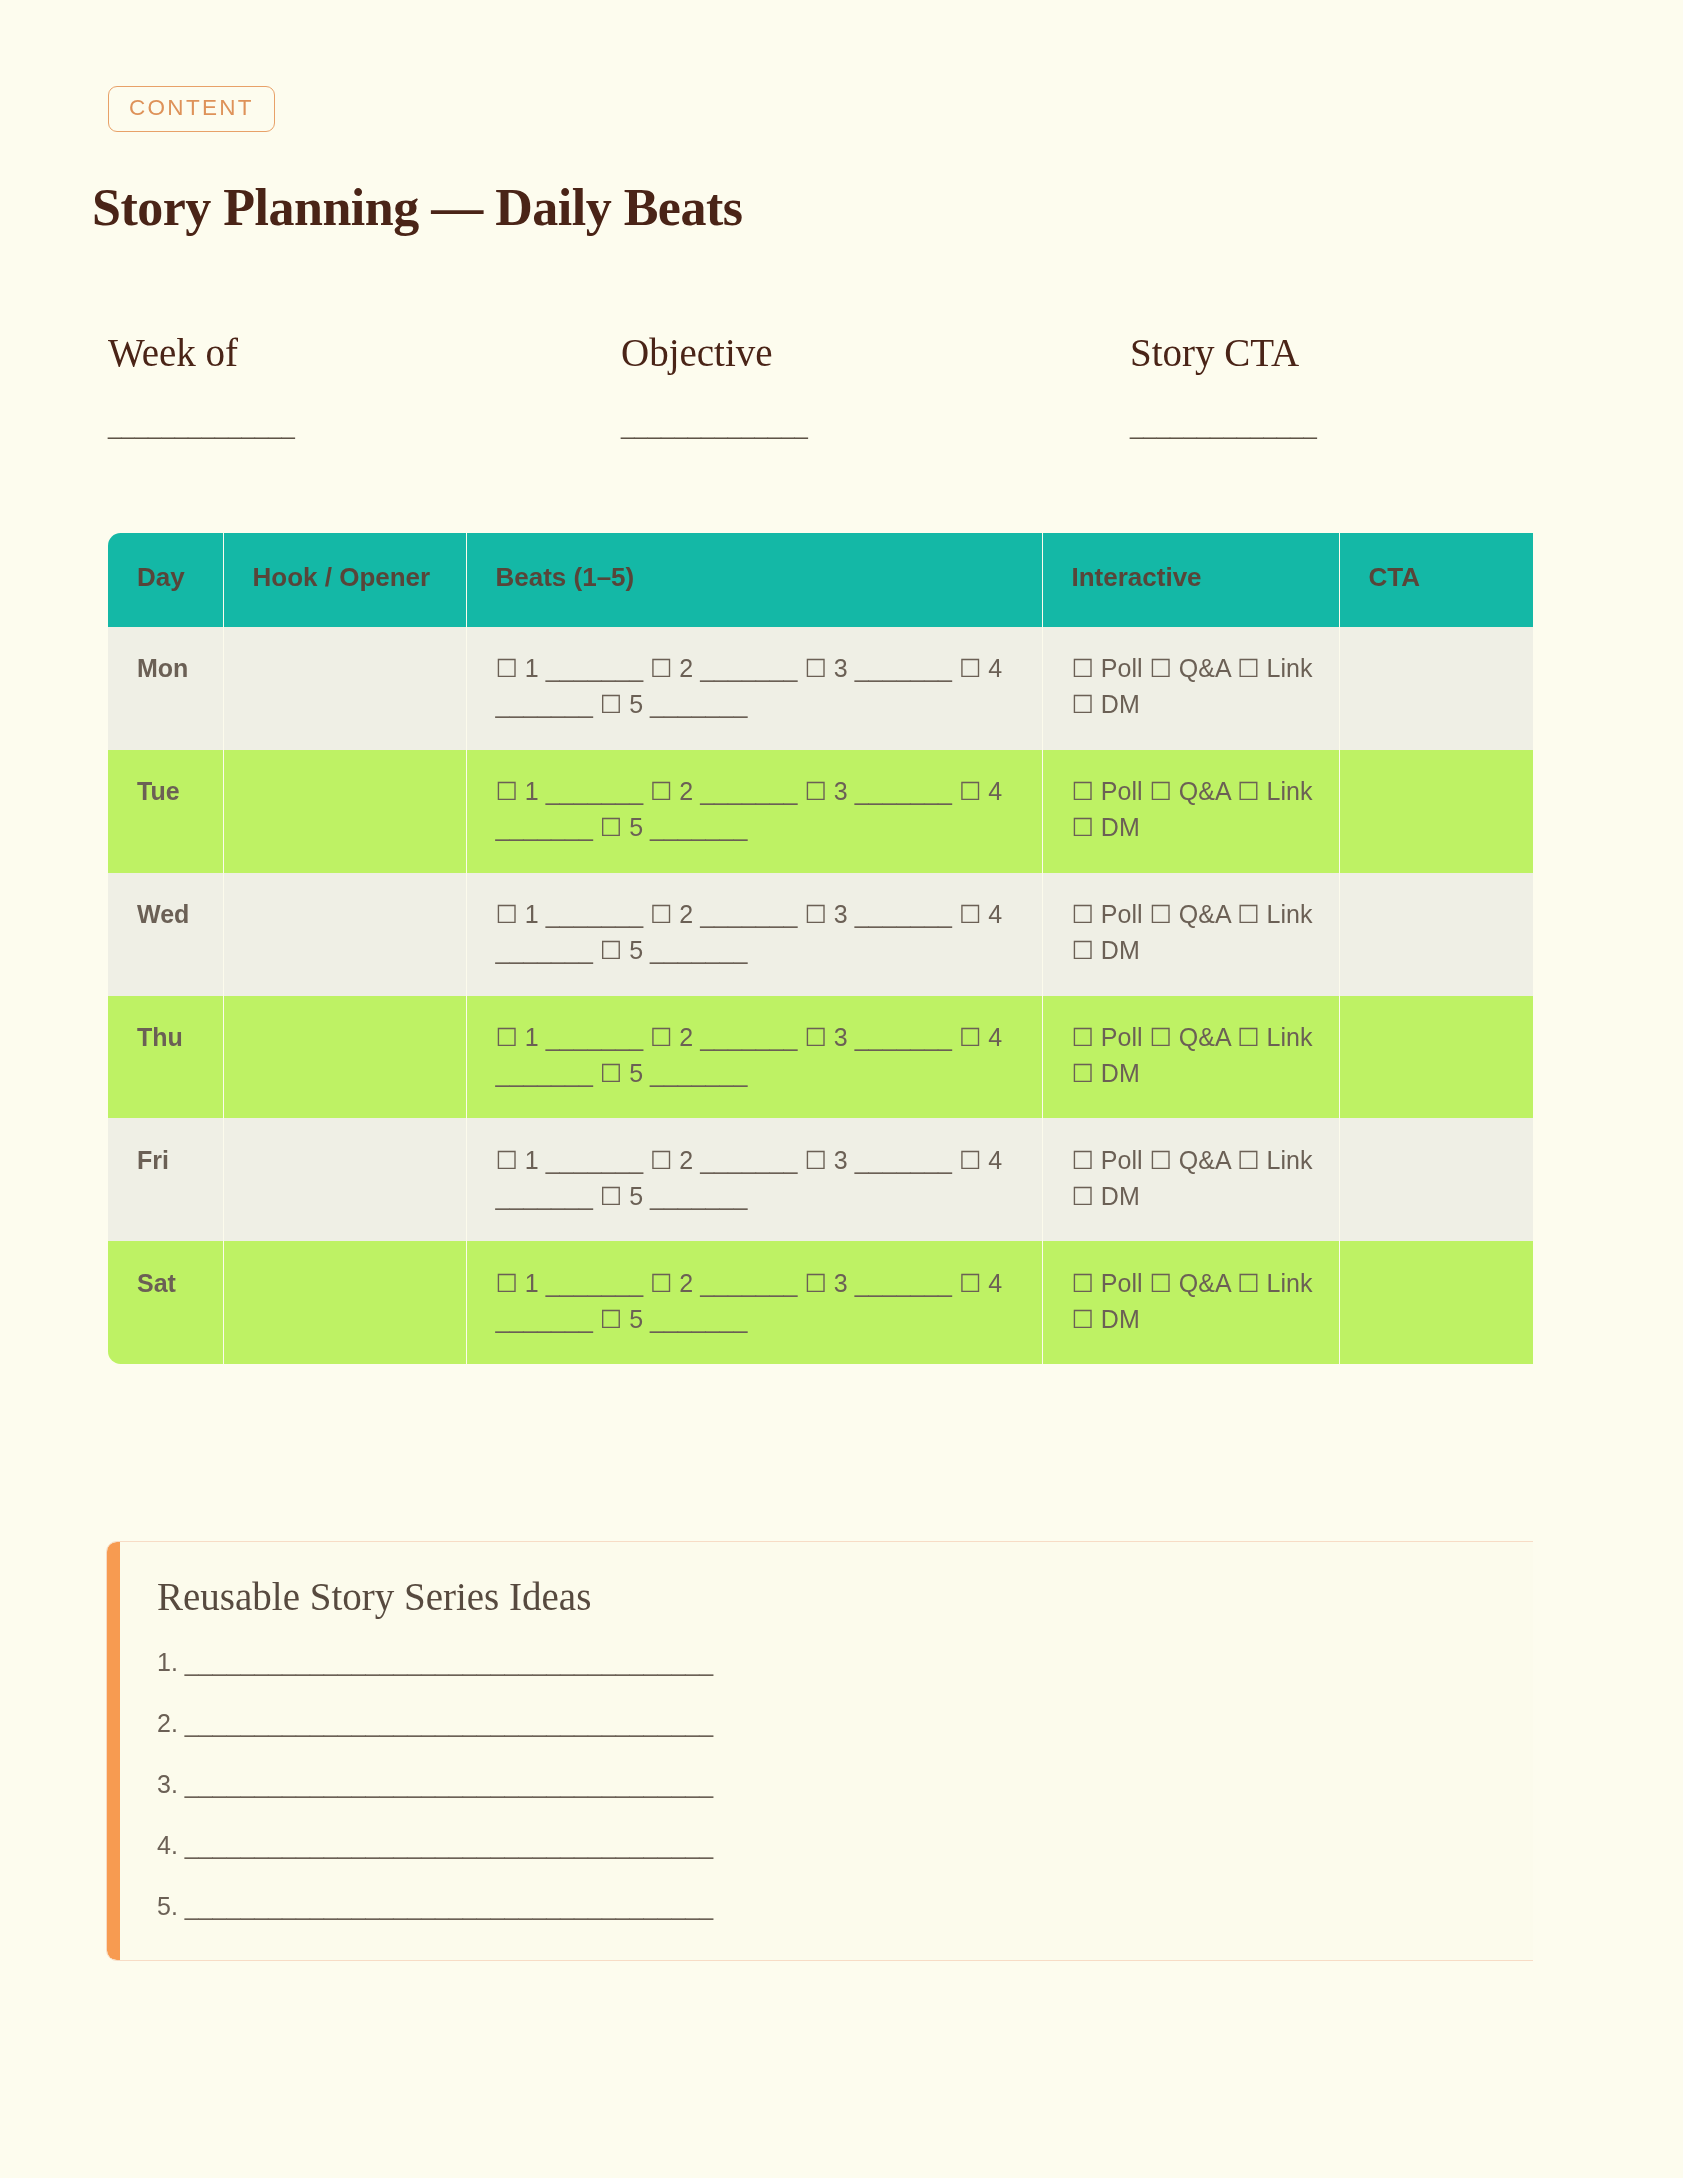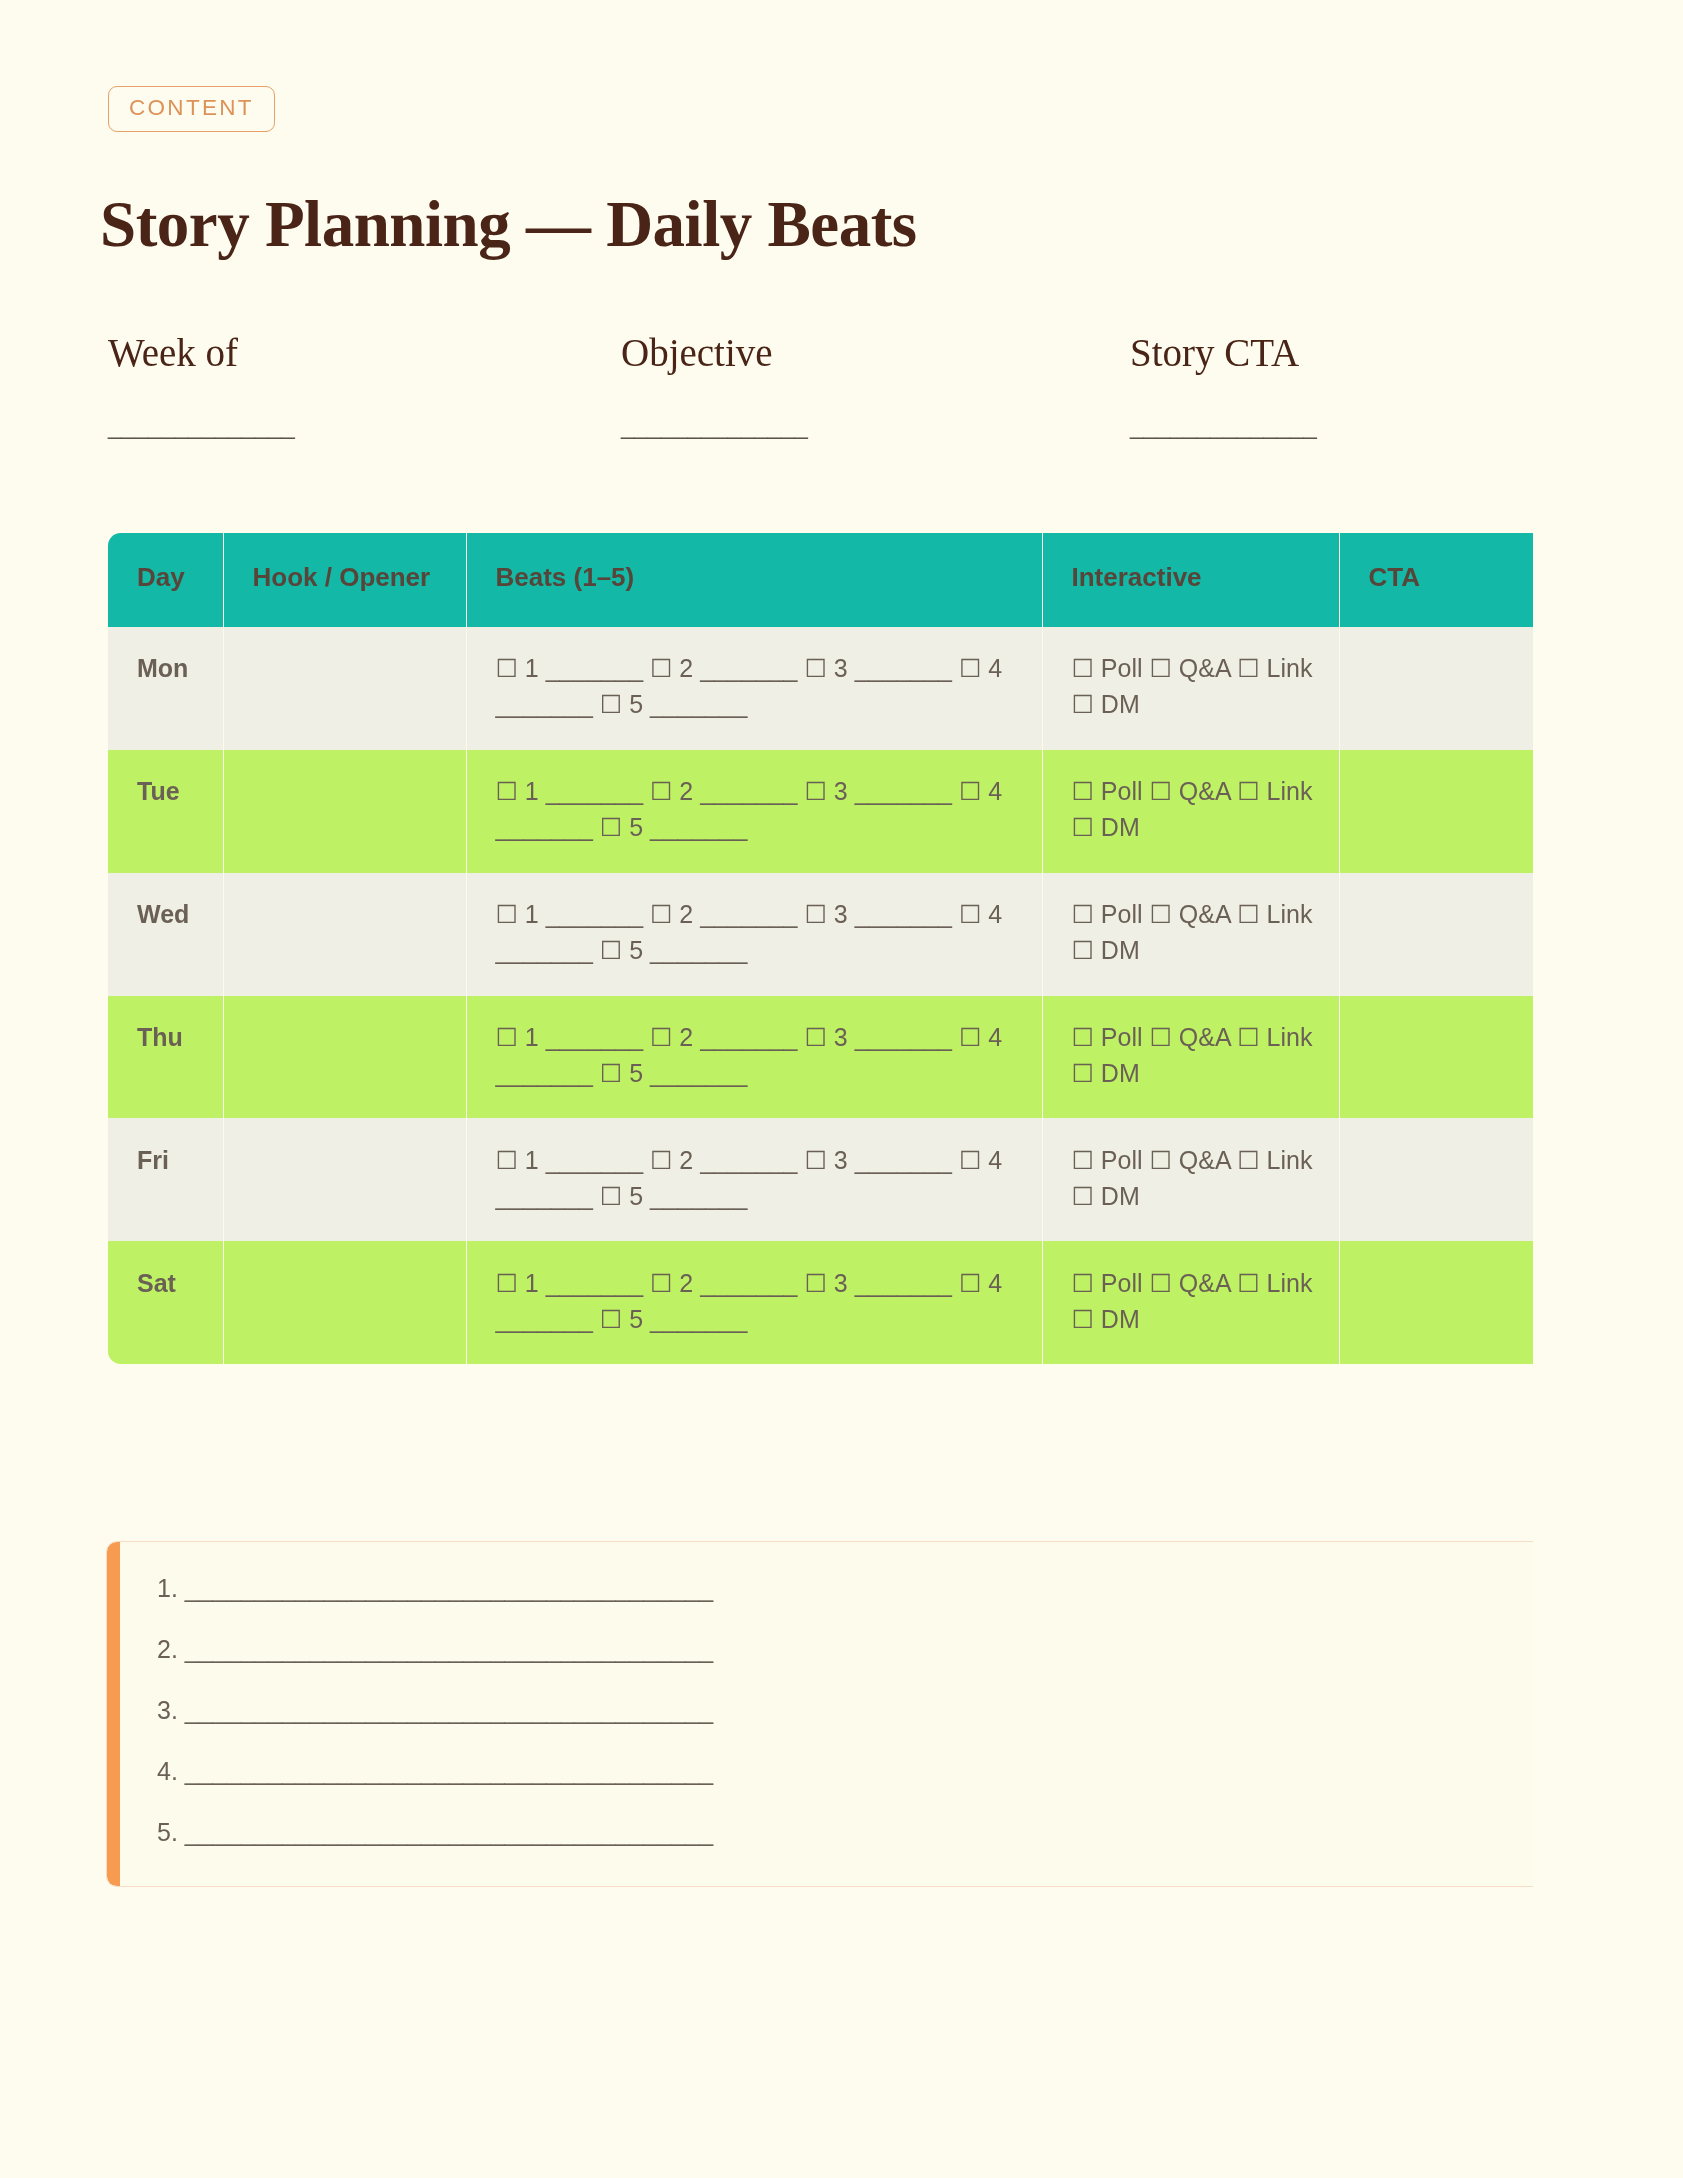--- a/index.html
+++ b/index.html
@@ -35,24 +35,24 @@
     color: #DE9259;
     font-family: "Liberation Sans", sans-serif;
     font-size: 22.5px;
     letter-spacing: 2.3px;
     line-height: 1;
   }
 
   
   .title {
     position: absolute;
-    left: 100px;
+    left: 92px;
     top: 144px;
     font-family: "Liberation Serif", serif;
-    font-size: 65px;
+    font-size: 52px;
     line-height: 1.12;
     color: #4A2417;
     letter-spacing: -0.5px;
     white-space: nowrap;
   }
 
   
   .meta-row {
     position: absolute;
     left: 108px;
@@ -284,20 +284,21 @@
         </tr>
 
 
       </tbody>
     </table>
   </div>
 
   <div class="callout">
     <div class="callout-bar"></div>
     <div class="callout-inner">
+      <div class="callout-title">Reusable Story Series Ideas</div>
       <div class="idea-line">1. ______________________________________</div>
       <div class="idea-line">2. ______________________________________</div>
       <div class="idea-line">3. ______________________________________</div>
       <div class="idea-line">4. ______________________________________</div>
       <div class="idea-line">5. ______________________________________</div>
     </div>
   </div>
 
 </div>
 

